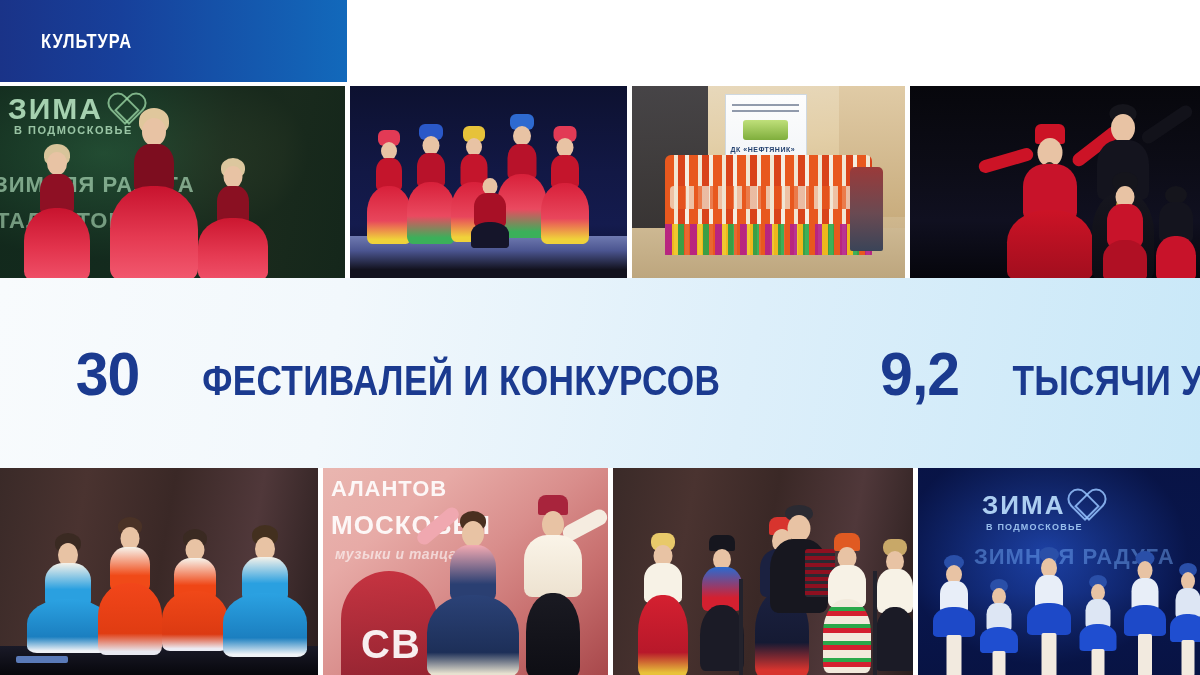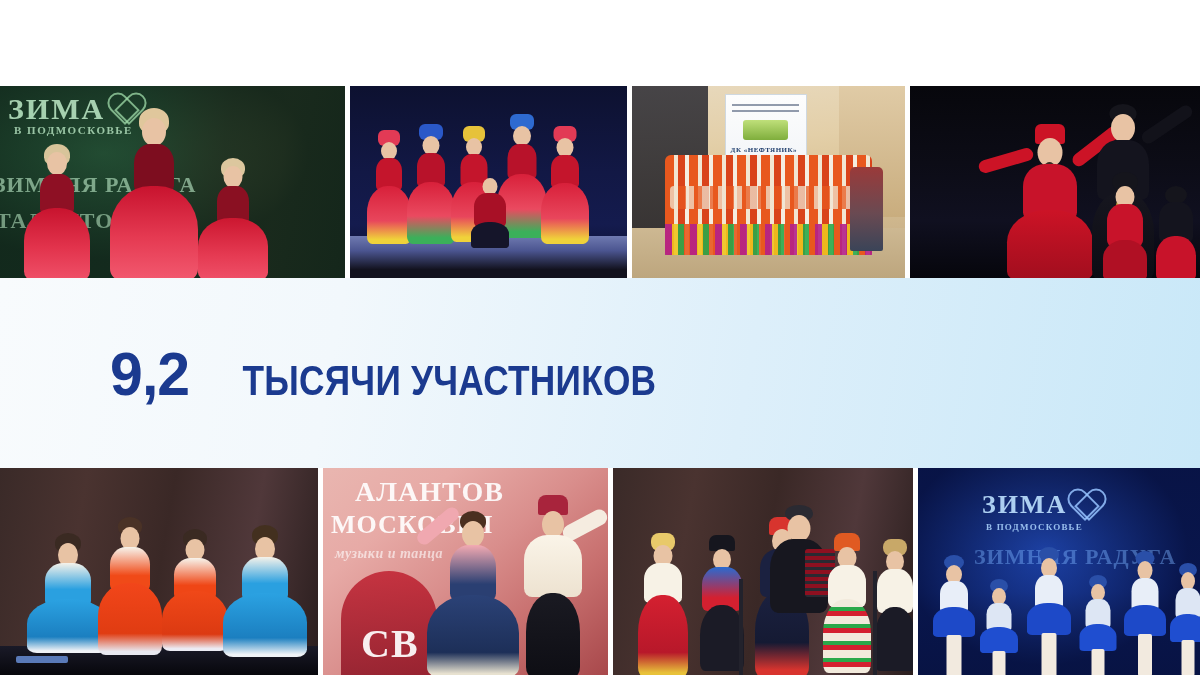--- a/index.html
+++ b/index.html
@@ -44,21 +44,20 @@
     transform:scaleX(0.80);
     transform-origin:left center;
     white-space:nowrap;
   }
 
   
   .photo-row {
     position:absolute; left:0; width:1200px;
     display:flex;
     background:#ffffff;
-    font-family:Liberation Serif, serif;
   }
   .row-top    { top:86px;  height:192px; }
   .row-bottom { top:468px; height:207px; }
 
   .photo {
     height:100%;
     position:relative;
     overflow:hidden;
     background:#0b0b14;
     flex:0 0 auto;
@@ -199,20 +198,23 @@
   .stat-label {
     font-size:42px; font-weight:bold; margin-left:12px;
     letter-spacing:0.3px;
     transform:scaleX(0.84); transform-origin:left baseline;
   }
 </style>
 </head>
 <body>
 
 <div class="header">
+  <div class="header-tag">
+    <span class="header-tag-label">КУЛЬТУРА</span>
+  </div>
 </div>
 
 <div class="photo-row row-top">
 
   <div class="photo" style="width:345px">
     <div class="layer bg-green-screen"></div>
     <div class="photo-text" style="left:8px; top:6px; font-size:30px; color:rgba(190,235,200,0.85); letter-spacing:2px;">ЗИМА</div>
     <div class="heart-outline" style="left:108px; top:8px;"></div>
     <div class="photo-text" style="left:14px; top:38px; font-size:11px; color:rgba(185,230,195,0.8); letter-spacing:1.5px;">В ПОДМОСКОВЬЕ</div>
     <div class="photo-text" style="left:-6px; top:86px; font-size:22px; color:rgba(180,225,190,0.65); letter-spacing:1px;">ЗИМНЯЯ РАДУГА</div>
@@ -336,20 +338,24 @@
     </div>
     <div class="fig" style="right:0; bottom:0; width:48px; height:92px;">
       <div class="hair" style="top:0; width:22px; height:18px; background:#15151c; border-radius:50%;"></div>
       <div class="torso" style="top:16px; width:34px; height:40px; background:#14141e;"></div>
       <div class="skirt" style="top:50px; width:40px; height:44px; background:#c8132a;"></div>
     </div>
   </div>
 </div>
 
 <div class="stats-band">
+  <div class="stat stat-1">
+    <span class="stat-value">30</span>
+    <span class="stat-label">ФЕСТИВАЛЕЙ И КОНКУРСОВ</span>
+  </div>
   <div class="stat stat-2">
     <span class="stat-value">9,2</span>
     <span class="stat-label">ТЫСЯЧИ УЧАСТНИКОВ</span>
   </div>
 </div>
 
 <div class="photo-row row-bottom">
 
   <div class="photo" style="width:318px">
     <div class="layer bg-brown-curtain"></div>
@@ -376,21 +382,21 @@
       <div class="hair" style="top:2px; width:26px; height:20px; background:#43301f;"></div>
       <div class="head" style="top:14px; width:20px; height:24px;"></div>
       <div class="torso" style="top:34px; width:46px; height:44px; background:linear-gradient(180deg,#f5f2ea 0%, #2aa0e0 60%);"></div>
       <div class="skirt" style="top:70px; width:84px; height:64px; background:linear-gradient(180deg,#2ba2e2 0%, #1b7fc0 70%, #eff2f6 96%);"></div>
     </div>
     <div class="layer" style="left:16px; bottom:12px; width:52px; height:7px; background:#5a7ab8; border-radius:2px;"></div>
   </div>
 
   <div class="photo" style="width:285px">
     <div class="layer bg-pink-banner"></div>
-    <div class="photo-text" style="left:8px; top:8px; font-size:28px; color:rgba(255,255,255,0.9); letter-spacing:1px;margin-left:24px;">АЛАНТОВ</div>
+    <div class="photo-text" style="left:8px; top:8px; font-size:22px; color:rgba(255,255,255,0.9); letter-spacing:1px;">АЛАНТОВ</div>
     <div class="photo-text" style="left:8px; top:42px; font-size:26px; color:rgba(255,255,255,0.9); letter-spacing:1px;">МОСКОВЬЯ</div>
     <div class="photo-text" style="left:12px; top:78px; font-size:14px; font-style:italic; color:rgba(255,255,255,0.6); letter-spacing:0.5px;">музыки и танца</div>
     <div class="layer" style="left:18px; bottom:0; width:96px; height:104px; background:linear-gradient(180deg,#c02030 0%, #8e1424 100%); border-radius:48px 48px 0 0; opacity:0.85;"></div>
     <div class="photo-text" style="left:38px; bottom:8px; font-size:40px; color:rgba(255,255,255,0.92);">СВ</div>
 
     <div class="fig" style="left:96px; bottom:0; width:108px; height:176px;">
       <div class="layer" style="left:-6px; top:20px; width:50px; height:14px; background:#f0a8b0; transform:rotate(-40deg); border-radius:7px;"></div>
       <div class="hair" style="top:12px; width:26px; height:20px; background:#4a2f20;"></div>
       <div class="head" style="top:22px; width:22px; height:26px;"></div>
       <div class="torso" style="top:46px; width:46px; height:56px; background:linear-gradient(180deg,#f3aab2 0%, #2a3f72 70%);"></div>

